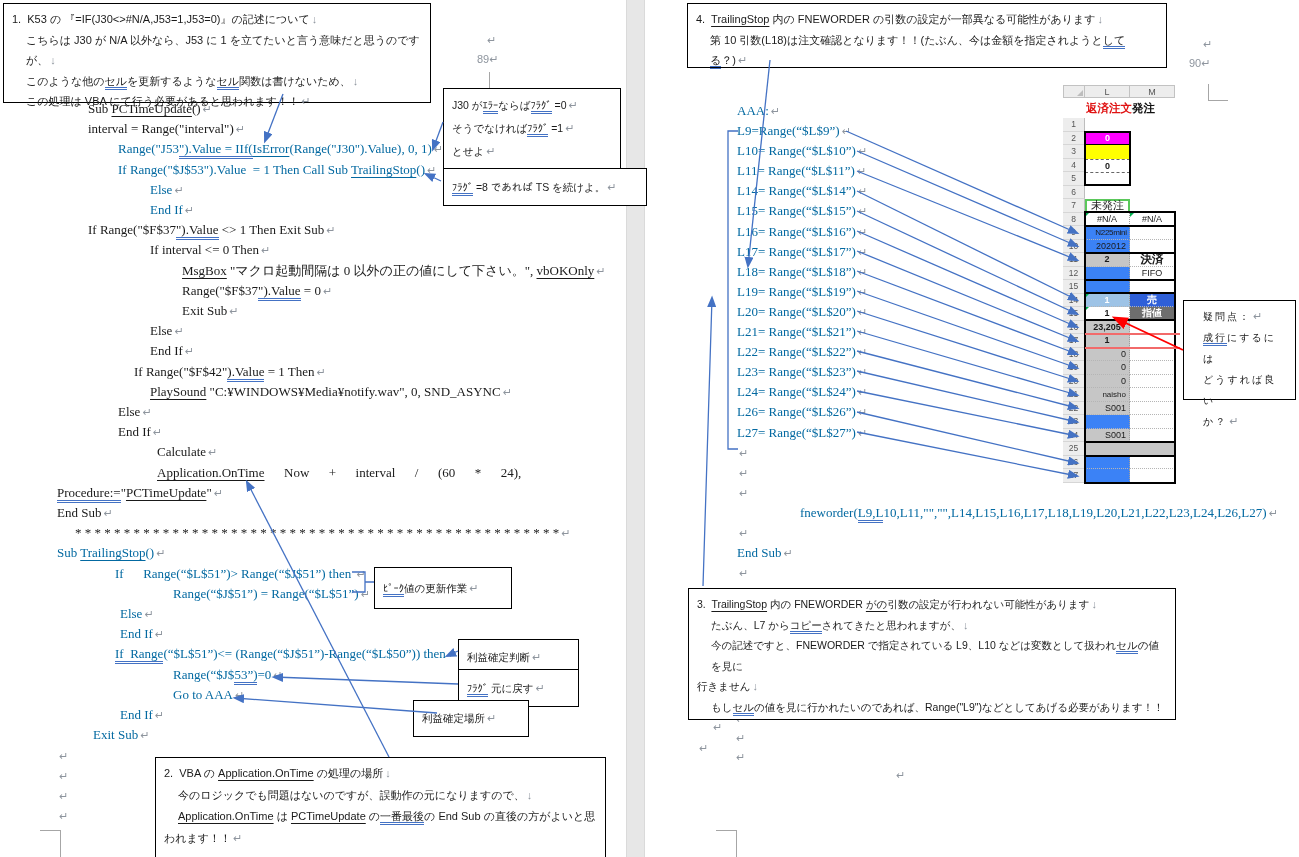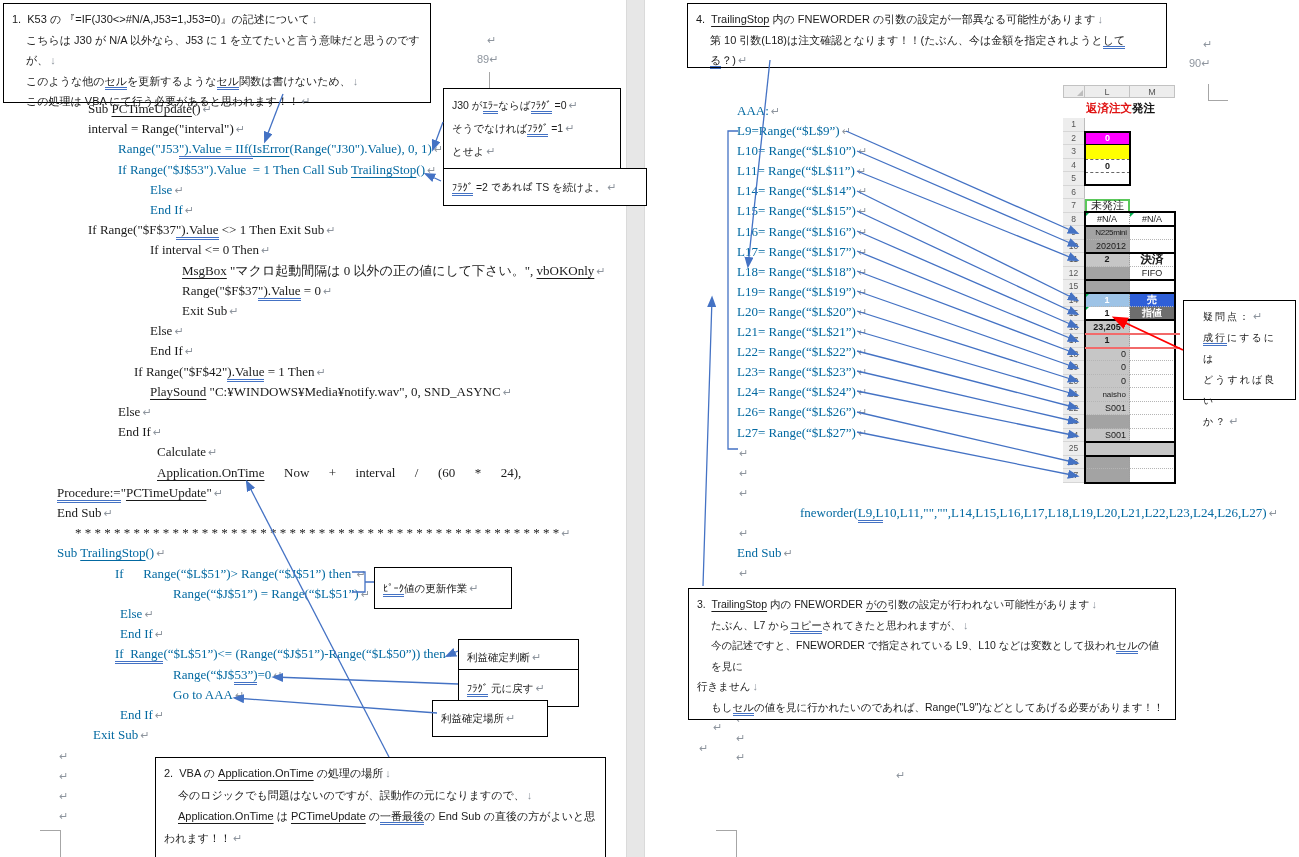--- a/index.html
+++ b/index.html
@@ -45,21 +45,21 @@
   .rn{width:22px;background:#EDEDED;border-right:1px solid #BDBDBD;border-bottom:1px solid #D6D6D6;
       box-sizing:border-box;font-size:8.5px;color:#555;display:flex;align-items:center;justify-content:center;}
   .c{width:45px;height:13.5px;box-sizing:border-box;font-size:9px;display:flex;align-items:center;
      justify-content:center;position:relative;white-space:nowrap;background:#fff;}
   .b{border-right:1px dotted #9E9E9E;border-bottom:1px dotted #B5B5B5;}
   .mag{background:#FF00FF;color:#fff;font-weight:bold;border:1px solid #000;}
   .yel{background:#FFFF00;}
   .wb{font-weight:bold;}
   .dtop{border-top:1px dashed #666;}
   .grn{border:2px solid #5BC85B;font-size:11px;}
-  .gr{background:#a3a3a3;padding-left:8px;}
+  .gr{background:#3b82f6;padding-left:8px;}
   .grb{background:#C6C6C6;font-weight:bold;}
   .grr{background:#C6C6C6;justify-content:flex-end;padding-right:3px;}
   .blu{background:#9DC3E6;color:#fff;font-weight:bold;}
   .sell{background:#2E5FD8;color:#fff;font-weight:bold;font-size:10px;}
   .sashi{background:#6E6E6E;color:#fff;font-weight:bold;font-size:10px;}
   .kes{font-weight:bold;font-size:11.5px;}
   .small{font-size:8px;letter-spacing:-0.3px;}
   .sm2{font-size:8px;}
   .tri:before{content:"";position:absolute;top:0;left:0;border-top:4px solid #00B050;border-right:4px solid transparent;}
   .mergec{width:90px;height:13.5px;background:#C6C6C6;box-sizing:border-box;}
@@ -81,25 +81,25 @@
 <div class="crop" style="left:1208px;top:84px;width:19px;height:16px;border-left:1px solid #A6A6A6;border-bottom:1px solid #A6A6A6;"></div>
 <div class="crop" style="left:716px;top:830px;width:20px;height:26px;border-top:1px solid #A6A6A6;border-right:1px solid #A6A6A6;"></div>
 
 <div class="ghost" style="left:736px;top:712px;">↵</div>
 <div class="ghost" style="left:736px;top:731px;">↵</div>
 <div class="ghost" style="left:736px;top:750px;">↵</div>
 <div class="ghost" style="left:896px;top:768px;">↵</div>
 
 <div class="notebox" style="left:3px;top:3px;width:410px;height:88px;font-size:11px;"><div class="cl"><span class="k">1.  K53 の 『=IF(J30&lt;&gt;#N/A,J53=1,J53=0)』の記述について</span><span class="pi">↓</span></div><div class="cl" style="padding-left: 14px;"><span class="k">こちらは J30 が N/A 以外なら、J53 に 1 を立てたいと言う意味だと思うのですが、</span><span class="pi">↓</span></div><div class="cl" style="padding-left: 14px;"><span class="k">このような他の</span><span class="k bu">セル</span><span class="k">を更新するような</span><span class="k bu">セル</span><span class="k">関数は書けないため、</span><span class="pi">↓</span></div><div class="cl" style="padding-left: 14px;"><span class="k">この処理は VBA にて行う必要があると思われます！！</span><span class="pi">↵</span></div></div>
 <div class="notebox fs105" style="left:443px;top:88px;width:160px;height:72px;line-height:23px;"><div class="cl"><span class="k">J30 が</span><span class="k bu">ｴﾗｰ</span><span class="k">ならば</span><span class="k bu">ﾌﾗｸﾞ</span><span class="k"> =0</span><span class="pi">↵</span></div><div class="cl"><span class="k">そうでなければ</span><span class="k bu">ﾌﾗｸﾞ</span><span class="k"> =1</span><span class="pi">↵</span></div><div class="cl"><span class="k">とせよ</span><span class="pi">↵</span></div></div>
-<div class="notebox fs105 ctr" style="left:443px;top:168px;width:186px;height:26px;"><div class="cl"><span class="k bu">ﾌﾗｸﾞ</span><span class="k"> =2 であれば TS を続けよ。</span><span class="pi">↵</span></div></div>
+<div class="notebox fs105 ctr" style="left:443px;top:168px;width:186px;height:26px;"><div class="cl"><span class="k bu">ﾌﾗｸﾞ</span><span class="k"> =8 であれば TS を続けよ。</span><span class="pi">↵</span></div></div>
 <div class="notebox fs105 ctr" style="left:374px;top:567px;width:120px;height:30px;"><div class="cl"><span class="k bu">ﾋﾟｰｸ</span><span class="k">値の更新作業</span><span class="pi">↵</span></div></div>
 <div class="notebox fs105 ctr" style="left:458px;top:639px;width:103px;height:24px;"><div class="cl"><span class="k">利益確定判断</span><span class="pi">↵</span></div></div>
 <div class="notebox fs105 ctr" style="left:458px;top:669px;width:103px;height:26px;"><div class="cl"><span class="k bu">ﾌﾗｸﾞ</span><span class="k"> 元に戻す</span><span class="pi">↵</span></div></div>
-<div class="notebox fs105 ctr" style="left:432px;top:700px;width:98px;height:25px;"><div class="cl"><span class="k">利益確定場所</span><span class="pi">↵</span></div></div>
+<div class="notebox fs105 ctr" style="left:413px;top:700px;width:98px;height:25px;"><div class="cl"><span class="k">利益確定場所</span><span class="pi">↵</span></div></div>
 <div class="notebox" style="left:155px;top:757px;width:433px;height:91px;font-size:11px;line-height:21.5px;"><div class="cl"><span class="k">2.  VBA の </span><span class="k sq">Application.OnTime</span><span class="k"> の処理の場所</span><span class="pi">↓</span></div><div class="cl" style="padding-left: 14px;"><span class="k">今のロジックでも問題はないのですが、誤動作の元になりますので、</span><span class="pi">↓</span></div><div class="cl" style="padding-left: 14px;"><span class="k sq">Application.OnTime</span><span class="k"> は </span><span class="k sq">PCTimeUpdate</span><span class="k"> の</span><span class="k bu">一番最後</span><span class="k">の End Sub の直後の方がよいと思</span></div><div class="cl"><span class="k">われます！！</span><span class="pi">↵</span></div></div>
 
 <div class="notebox" style="left:687px;top:3px;width:462px;height:53px;font-size:11px;"><div class="cl"><span class="k">4.  </span><span class="k sq">TrailingStop</span><span class="k"> 内の FNEWORDER の引数の設定が一部異なる可能性があります</span><span class="pi">↓</span></div><div class="cl" style="padding-left: 14px;"><span class="k">第 10 引数(L18)は注文確認となります！！(たぶん、今は金額を指定されようと</span><span class="k bu">してる</span><span class="k">？)</span><span class="pi">↵</span></div></div>
 <div class="notebox fs105" style="left:688px;top:588px;width:470px;height:120px;line-height:20.5px;"><div class="cl"><span class="k">3.  </span><span class="k sq">TrailingStop</span><span class="k"> 内の FNEWORDER </span><span class="k sq">がの</span><span class="k">引数の設定が行われない可能性があります</span><span class="pi">↓</span></div><div class="cl" style="padding-left: 14px;"><span class="k">たぶん、L7 から</span><span class="k bu">コピー</span><span class="k">されてきたと思われますが、</span><span class="pi">↓</span></div><div class="cl" style="padding-left: 14px;"><span class="k">今の記述ですと、FNEWORDER で指定されている L9、L10 などは変数として扱われ</span><span class="k bu">セル</span><span class="k">の値を見に</span></div><div class="cl"><span class="k">行きません</span><span class="pi">↓</span></div><div class="cl" style="padding-left: 14px;"><span class="k">もし</span><span class="k bu">セル</span><span class="k">の値を見に行かれたいのであれば、Range("L9")などとしてあげる必要があります！！</span><span class="pi">↵</span></div><div class="cl"><span class="pi">↵</span></div></div>
 <div class="notebox qbox" style="left:1183px;top:300px;width:84px;height:88px;"><div class="cl"><span class="k">疑問点：</span><span class="pi">↵</span></div><div class="cl"><span class="k bu">成行</span><span class="k">にするには</span></div><div class="cl"><span class="k">どうすれば良い</span></div><div class="cl"><span class="k">か？</span><span class="pi">↵</span></div></div>
 
 <div class="code" style="left:57px;top:99px;width:575px;"><div class="cl" style="padding-left: 31px;"><span class="k">Sub </span><span class="k sq">PCTimeUpdate</span><span class="k">()</span><span class="pi">↵</span></div><div class="cl" style="padding-left: 31px;"><span class="k">interval = Range("interval")</span><span class="pi">↵</span></div><div class="cl" style="padding-left: 61px;"><span class="r">Range("J53</span><span class="r bu">").Value = </span><span class="r bu">IIf(</span><span class="r sq">IsError</span><span class="r">(Range("J30").Value), 0, 1)</span><span class="pi">↵</span></div><div class="cl" style="padding-left: 61px;"><span class="r">If Range("$J$53").Value  = 1 Then Call Sub </span><span class="r sq">TrailingStop</span><span class="r">()</span><span class="pi">↵</span></div><div class="cl" style="padding-left: 93px;"><span class="r">Else</span><span class="pi">↵</span></div><div class="cl" style="padding-left: 93px;"><span class="r">End If</span><span class="pi">↵</span></div><div class="cl" style="padding-left: 31px;"><span class="k">If Range("$F$37</span><span class="k bu">").Value</span><span class="k"> &lt;&gt; 1 Then Exit Sub</span><span class="pi">↵</span></div><div class="cl" style="padding-left: 93px;"><span class="k">If interval &lt;= 0 Then</span><span class="pi">↵</span></div><div class="cl" style="padding-left: 125px;"><span class="k sq">MsgBox</span><span class="k"> "マクロ起動間隔は 0 以外の正の値にして下さい。", </span><span class="k sq">vbOKOnly</span><span class="pi">↵</span></div><div class="cl" style="padding-left: 125px;"><span class="k">Range("$F$37</span><span class="k bu">").Value</span><span class="k"> = 0</span><span class="pi">↵</span></div><div class="cl" style="padding-left: 125px;"><span class="k">Exit Sub</span><span class="pi">↵</span></div><div class="cl" style="padding-left: 93px;"><span class="k">Else</span><span class="pi">↵</span></div><div class="cl" style="padding-left: 93px;"><span class="k">End If</span><span class="pi">↵</span></div><div class="cl" style="padding-left: 77px;"><span class="k">If Range("$F$42"</span><span class="k bu">).Value</span><span class="k"> = 1 Then</span><span class="pi">↵</span></div><div class="cl" style="padding-left: 93px;"><span class="k sq">PlaySound</span><span class="k"> "C:¥WINDOWS¥Media¥notify.wav", 0, SND_ASYNC</span><span class="pi">↵</span></div><div class="cl" style="padding-left: 61px;"><span class="k">Else</span><span class="pi">↵</span></div><div class="cl" style="padding-left: 61px;"><span class="k">End If</span><span class="pi">↵</span></div><div class="cl" style="padding-left: 100px;"><span class="k">Calculate</span><span class="pi">↵</span></div><div class="cl" style="padding-left: 100px;"><span class="k sq">Application.OnTime</span><span class="k">      Now      +      interval      /      (60      *      24),</span></div><div class="cl"><span class="k bu">Procedure:=</span><span class="k">"</span><span class="k sq">PCTimeUpdate</span><span class="k">"</span><span class="pi">↵</span></div><div class="cl"><span class="k">End Sub</span><span class="pi">↵</span></div><div class="cl" style="padding-left: 18px;"><span class="k">* * * * * * * * * * * * * * * * * * * * * * * * * * * * * * * * * * * * * * * * * * * * * * * * * *</span><span class="pi">↵</span></div><div class="cl"><span class="r">Sub </span><span class="r sq">TrailingStop</span><span class="r">()</span><span class="pi">↵</span></div><div class="cl" style="padding-left: 58px;"><span class="r">If      Range(“$L$51”)&gt; Range(“$J$51”) then </span><span class="pi">↵</span></div><div class="cl" style="padding-left: 116px;"><span class="r">Range(“$J$51”) = Range(“$L$51”)</span><span class="pi">↵</span></div><div class="cl" style="padding-left: 63px;"><span class="r">Else</span><span class="pi">↵</span></div><div class="cl" style="padding-left: 63px;"><span class="r">End If</span><span class="pi">↵</span></div><div class="cl" style="padding-left: 58px;"><span class="r bu">If  Range</span><span class="r">(“$L$51”)&lt;= (Range(“$J$51”)-Range(“$L$50”)) then</span><span class="pi">↵</span></div><div class="cl" style="padding-left: 116px;"><span class="r">Range(“$J$</span><span class="r bu">53”)</span><span class="r">=0</span><span class="pi">↵</span></div><div class="cl" style="padding-left: 116px;"><span class="r">Go to AAA</span><span class="pi">↵</span></div><div class="cl" style="padding-left: 63px;"><span class="r">End If</span><span class="pi">↵</span></div><div class="cl" style="padding-left: 36px;"><span class="r">Exit Sub</span><span class="pi">↵</span></div><div class="cl"><span class="pi">↵</span></div><div class="cl"><span class="pi">↵</span></div><div class="cl"><span class="pi">↵</span></div><div class="cl"><span class="pi">↵</span></div></div>
 <div class="code code2" style="left:645px;top:101px;width:610px;"><div class="cl" style="padding-left: 92px;"><span class="r">AAA:</span><span class="pi">↵</span></div><div class="cl" style="padding-left: 92px;"><span class="r">L9=Range(“$L$9”)</span><span class="pi">↵</span></div><div class="cl" style="padding-left: 92px;"><span class="r">L10= Range(“$L$10”)</span><span class="pi">↵</span></div><div class="cl" style="padding-left: 92px;"><span class="r">L11= Range(“$L$11”)</span><span class="pi">↵</span></div><div class="cl" style="padding-left: 92px;"><span class="r">L14= Range(“$L$14”)</span><span class="pi">↵</span></div><div class="cl" style="padding-left: 92px;"><span class="r">L15= Range(“$L$15”)</span><span class="pi">↵</span></div><div class="cl" style="padding-left: 92px;"><span class="r">L16= Range(“$L$16”)</span><span class="pi">↵</span></div><div class="cl" style="padding-left: 92px;"><span class="r">L17= Range(“$L$17”)</span><span class="pi">↵</span></div><div class="cl" style="padding-left: 92px;"><span class="r">L18= Range(“$L$18”)</span><span class="pi">↵</span></div><div class="cl" style="padding-left: 92px;"><span class="r">L19= Range(“$L$19”)</span><span class="pi">↵</span></div><div class="cl" style="padding-left: 92px;"><span class="r">L20= Range(“$L$20”)</span><span class="pi">↵</span></div><div class="cl" style="padding-left: 92px;"><span class="r">L21= Range(“$L$21”)</span><span class="pi">↵</span></div><div class="cl" style="padding-left: 92px;"><span class="r">L22= Range(“$L$22”)</span><span class="pi">↵</span></div><div class="cl" style="padding-left: 92px;"><span class="r">L23= Range(“$L$23”)</span><span class="pi">↵</span></div><div class="cl" style="padding-left: 92px;"><span class="r">L24= Range(“$L$24”)</span><span class="pi">↵</span></div><div class="cl" style="padding-left: 92px;"><span class="r">L26= Range(“$L$26”)</span><span class="pi">↵</span></div><div class="cl" style="padding-left: 92px;"><span class="r">L27= Range(“$L$27”)</span><span class="pi">↵</span></div><div class="cl" style="padding-left: 92px;"><span class="pi">↵</span></div><div class="cl" style="padding-left: 92px;"><span class="pi">↵</span></div><div class="cl" style="padding-left: 92px;"><span class="pi">↵</span></div><div class="cl" style="padding-left: 155px;"><span class="r">fneworder(</span><span class="r bu">L9,L</span><span class="r">10,L11,"","",L14,L15,L16,L17,L18,L19,L20,L21,L22,L23,L24,L26,L27)</span><span class="pi">↵</span></div><div class="cl" style="padding-left: 92px;"><span class="pi">↵</span></div><div class="cl" style="padding-left: 92px;"><span class="r">End Sub</span><span class="pi">↵</span></div><div class="cl" style="padding-left: 92px;"><span class="pi">↵</span></div></div>
 
 <div class="sheet">

